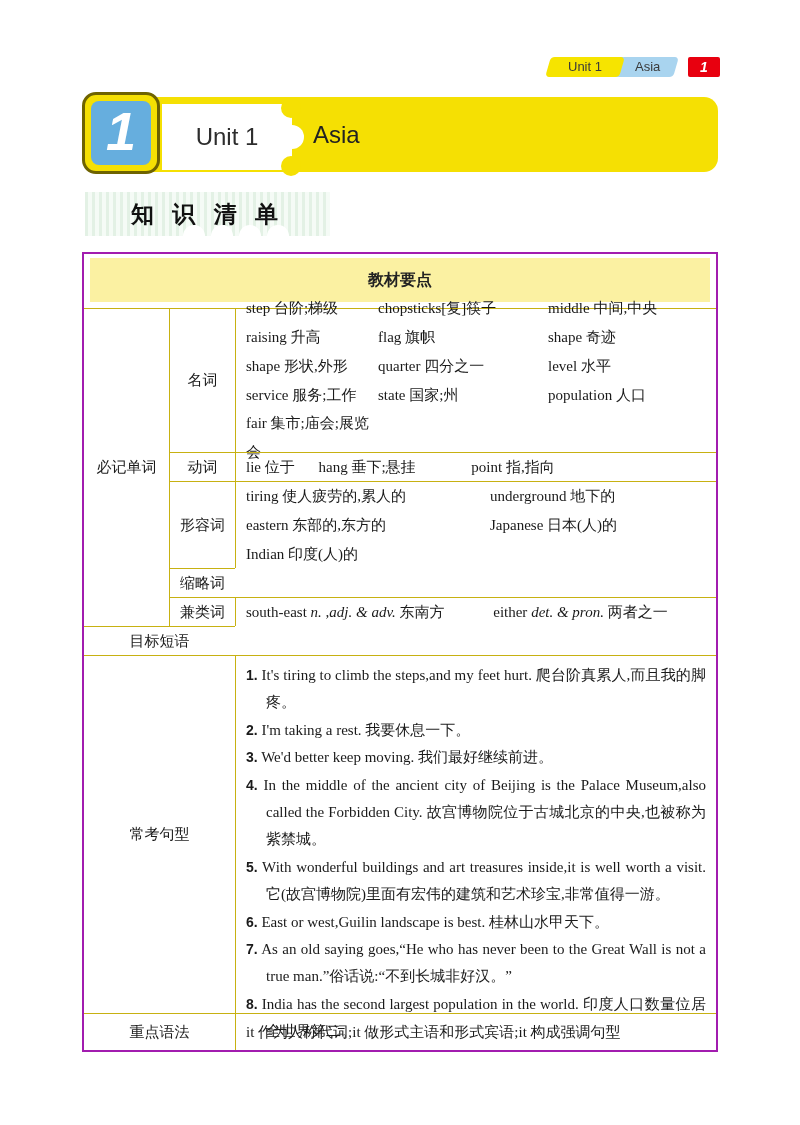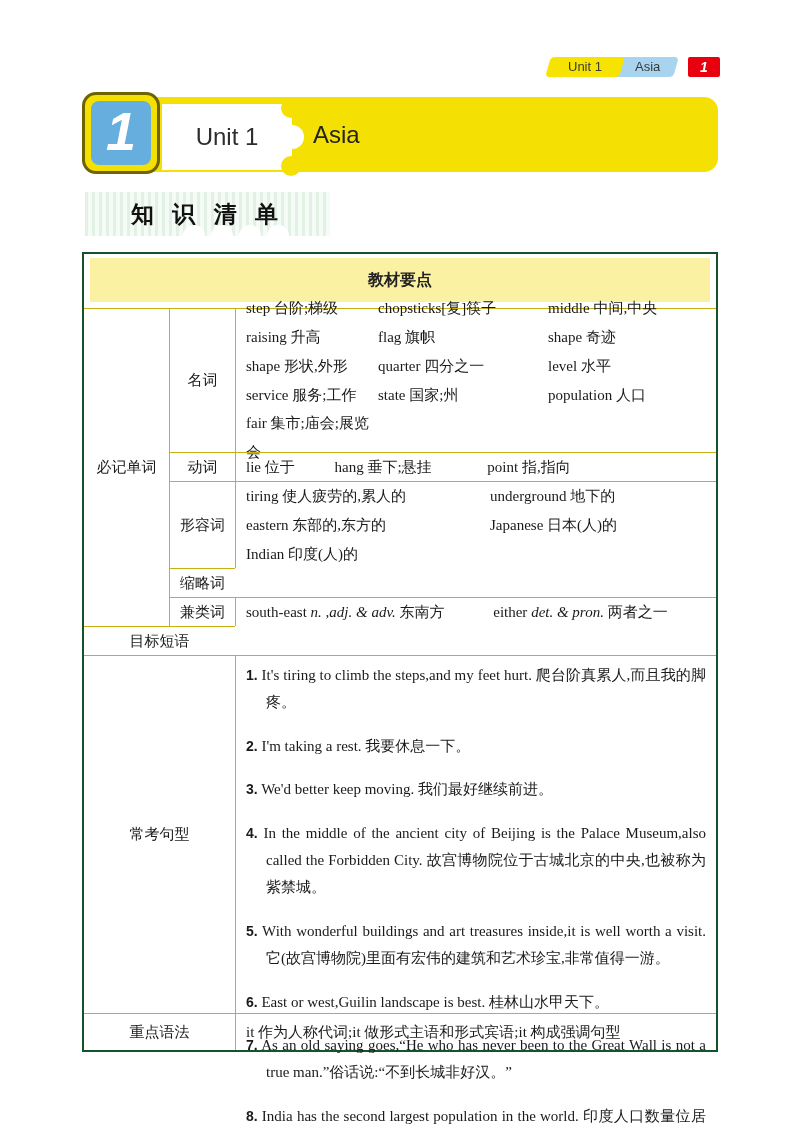--- a/index.html
+++ b/index.html
@@ -40,36 +40,36 @@
                background:repeating-linear-gradient(to right,#e3f1e5 0 3px,#f5fbf6 3px 7px);
                text-align:center;line-height:44px;font-family:"Liberation Sans","DejaVu Sans",sans-serif;
                font-weight:bold;font-size:23px;color:#111;letter-spacing:6px;}
   .section-tab .sc{position:absolute;bottom:-11px;width:22px;height:22px;background:#fff;border-radius:50%;}
   .sc1{left:98px;} .sc2{left:126px;} .sc3{left:154px;} .sc4{left:182px;}
 
   
   .ktable{position:absolute;left:82px;top:252px;width:636px;box-sizing:border-box;
           display:grid;grid-template-columns:85px 66px 1fr;
           grid-template-rows:54px 144px 29px 87px 29px 29px 29px 358px 37px;
-          border:2px solid #14532d;font-size:15px;}
+          border:2px solid #a21caf;font-size:15px;}
   .cell{box-sizing:border-box;border-top:1px solid #c7b112;border-left:1px solid #c7b112;}
   .noL{border-left:none;} .noT{border-top:none;}
   .lab{display:flex;align-items:center;justify-content:center;text-align:center;}
   .hdr{grid-column:1/4;grid-row:1;padding:4px 6px 6px 6px;}
   .hdr-in{width:100%;height:100%;background:#fbf1a2;display:flex;align-items:center;justify-content:center;
           font-family:"Liberation Sans","DejaVu Sans",sans-serif;font-weight:bold;font-size:16px;color:#222;}
   .body-cell{padding:0 8px 0 10px;display:flex;flex-direction:column;justify-content:center;}
 
   .noun-grid{display:grid;grid-template-columns:132px 170px 1fr;line-height:28.8px;}
   .adj-grid{display:grid;grid-template-columns:244px 1fr;line-height:29px;}
-  .inline-row span.gap36{margin-right:36px;} .inline-row span.gap52{margin-right:52px;}
+  .inline-row span.gap36{margin-right:20px;} .inline-row span.gap52{margin-right:52px;}
   .inline-row span.gap40{margin-right:40px;} .inline-row span.gap45{margin-right:45px;}
   .pos{font-style:italic;}
 
-  .sent-cell{padding:6px 10px 0 10px;justify-content:flex-start;gap:16px;}
+  .sent-cell{padding:6px 10px 0 10px;justify-content:flex-start;}
   .sent{margin:0;padding-left:20px;text-indent:-20px;line-height:27.4px;text-align:justify;}
   .sent .n{font-weight:bold;font-family:"Liberation Sans","DejaVu Sans",sans-serif;font-size:14px;}
 </style>
 </head>
 <body>
 
 <div class="page">
 
   <div class="runhead">
     <div class="rh-tab rh-unit"><span>Unit 1</span></div>

